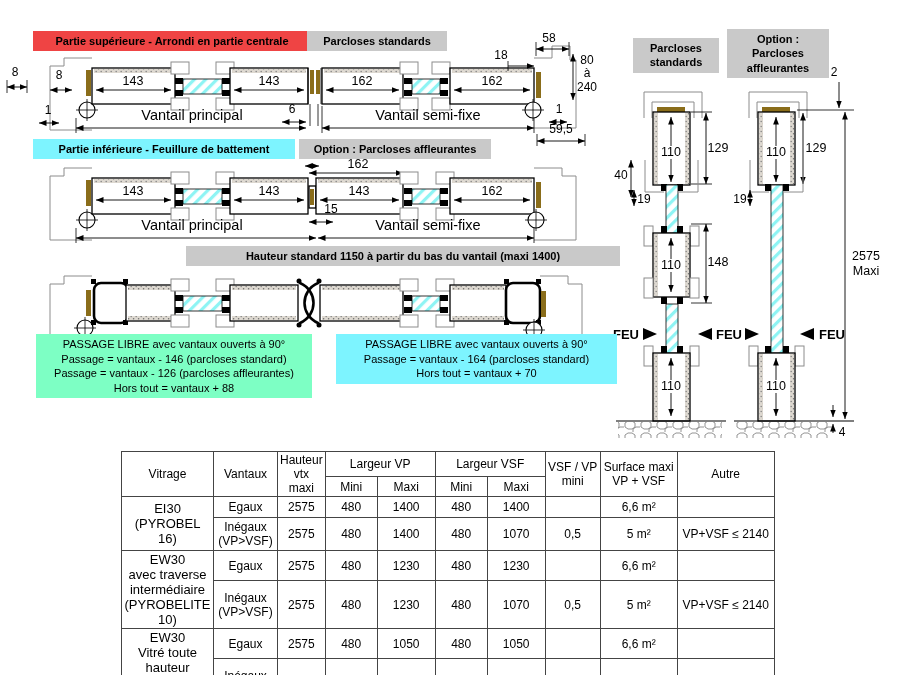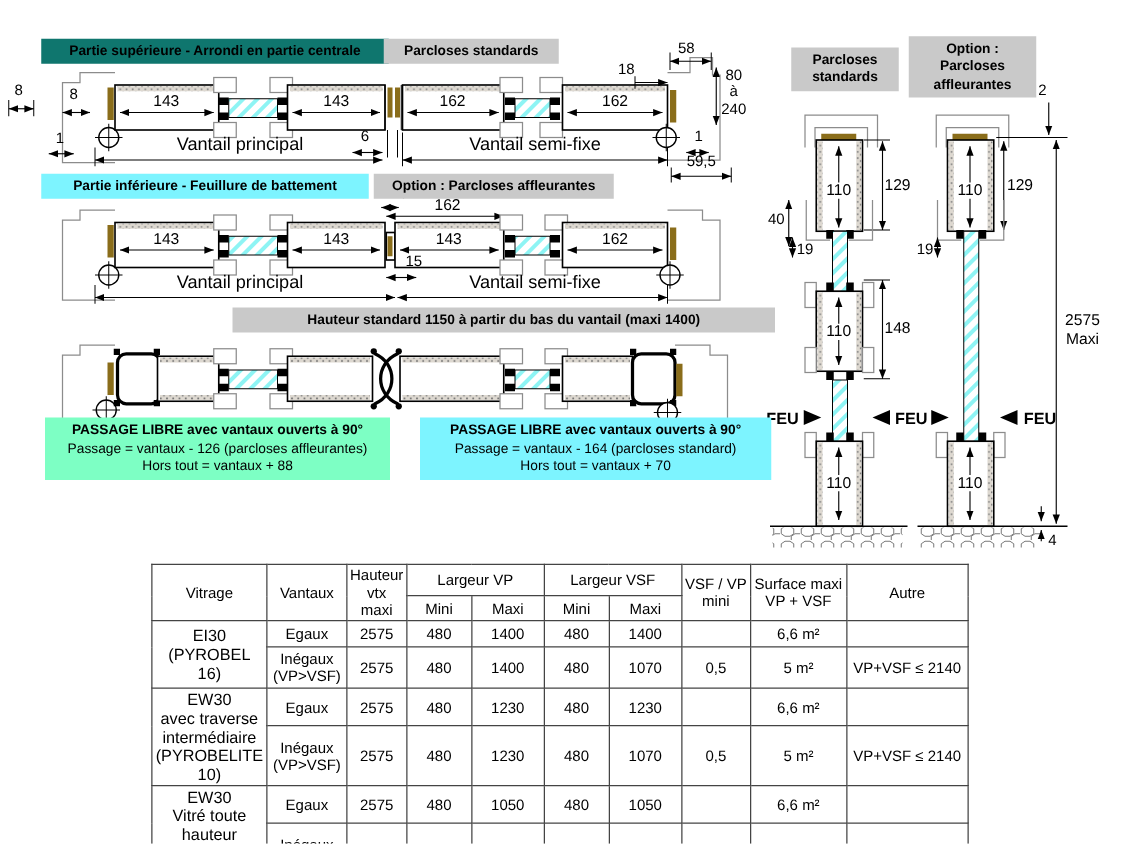--- a/index.html
+++ b/index.html
@@ -17,26 +17,26 @@
   .xl{stroke:#000;stroke-width:0.8}
   .gl{stroke:#000;stroke-width:1.2}
   .dl{stroke:#000;stroke-width:0.9;marker-start:url(#ar);marker-end:url(#ar)}
   .de{stroke:#000;stroke-width:0.9;marker-end:url(#ar)}
   .thkf{stroke:#000;stroke-width:2.6;fill:#fff;stroke-linejoin:round}
   .thk{stroke:#000;stroke-width:2.6;fill:none;stroke-linecap:round}
   .hinge circle{fill:#fff;stroke:#000;stroke-width:1.1}
   .hinge line{stroke:#000;stroke-width:0.8}
   .wbk{fill:#fff}
   .lbl{position:absolute;font-weight:bold;font-size:11px;line-height:1.3;text-align:center;background:#c9c9c9;padding:3px 2px;white-space:pre-line}
-  .lbl.green{background:#0f766e}
+  .lbl.green{background:#ef4444}
   .lbl.cyan{background:#7df4ff}
   .pbox{position:absolute;font-size:11px;line-height:1.32;text-align:center;padding:3px 0}
   .pbox.green{background:#7dffc4}
   .pbox.cyan{background:#7df4ff}
-  .pbox .t{font-weight:bold}
+  .pbox .t{font-weight:normal}
   table.spec{position:absolute;left:121px;top:451px;border-collapse:collapse;table-layout:fixed;background:#fff}
   .spec th,.spec td{border:1px solid #444;font-size:12px;font-weight:normal;text-align:center;vertical-align:middle;padding:1px 2px}
   .spec td.vit{font-size:13px}
   .pre{white-space:pre-line}
   tr.hr1{height:22px} tr.hr2{height:17px} tr.rs{height:21px} tr.rd{height:33px}
 </style>
 </head>
 <body>
 
 <div class="page">
@@ -397,20 +397,21 @@
 
 <div class="lbl" style="left:186px;top:246px;width:430px">Hauteur standard 1150 à partir du bas du vantail (maxi 1400)</div>
 <div class="lbl" style="left:633px;top:38px;width:82px">Parcloses
 standards</div>
 <div class="lbl" style="left:727px;top:29px;width:98px">Option :
 Parcloses
 affleurantes</div>
 
 <div class="pbox green" style="left:36px;top:334px;width:276px">
   <div class="t">PASSAGE LIBRE avec vantaux ouverts à 90°</div>
+  <div>Passage = vantaux - 146 (parcloses standard)</div>
   <div>Passage = vantaux - 126 (parcloses affleurantes)</div>
   <div>Hors tout = vantaux + 88</div>
 </div>
 <div class="pbox cyan" style="left:336px;top:334px;width:281px">
   <div class="t">PASSAGE LIBRE avec vantaux ouverts à 90°</div>
   <div>Passage = vantaux - 164 (parcloses standard)</div>
   <div>Hors tout = vantaux + 70</div>
 </div>
 
 <table class="spec">

